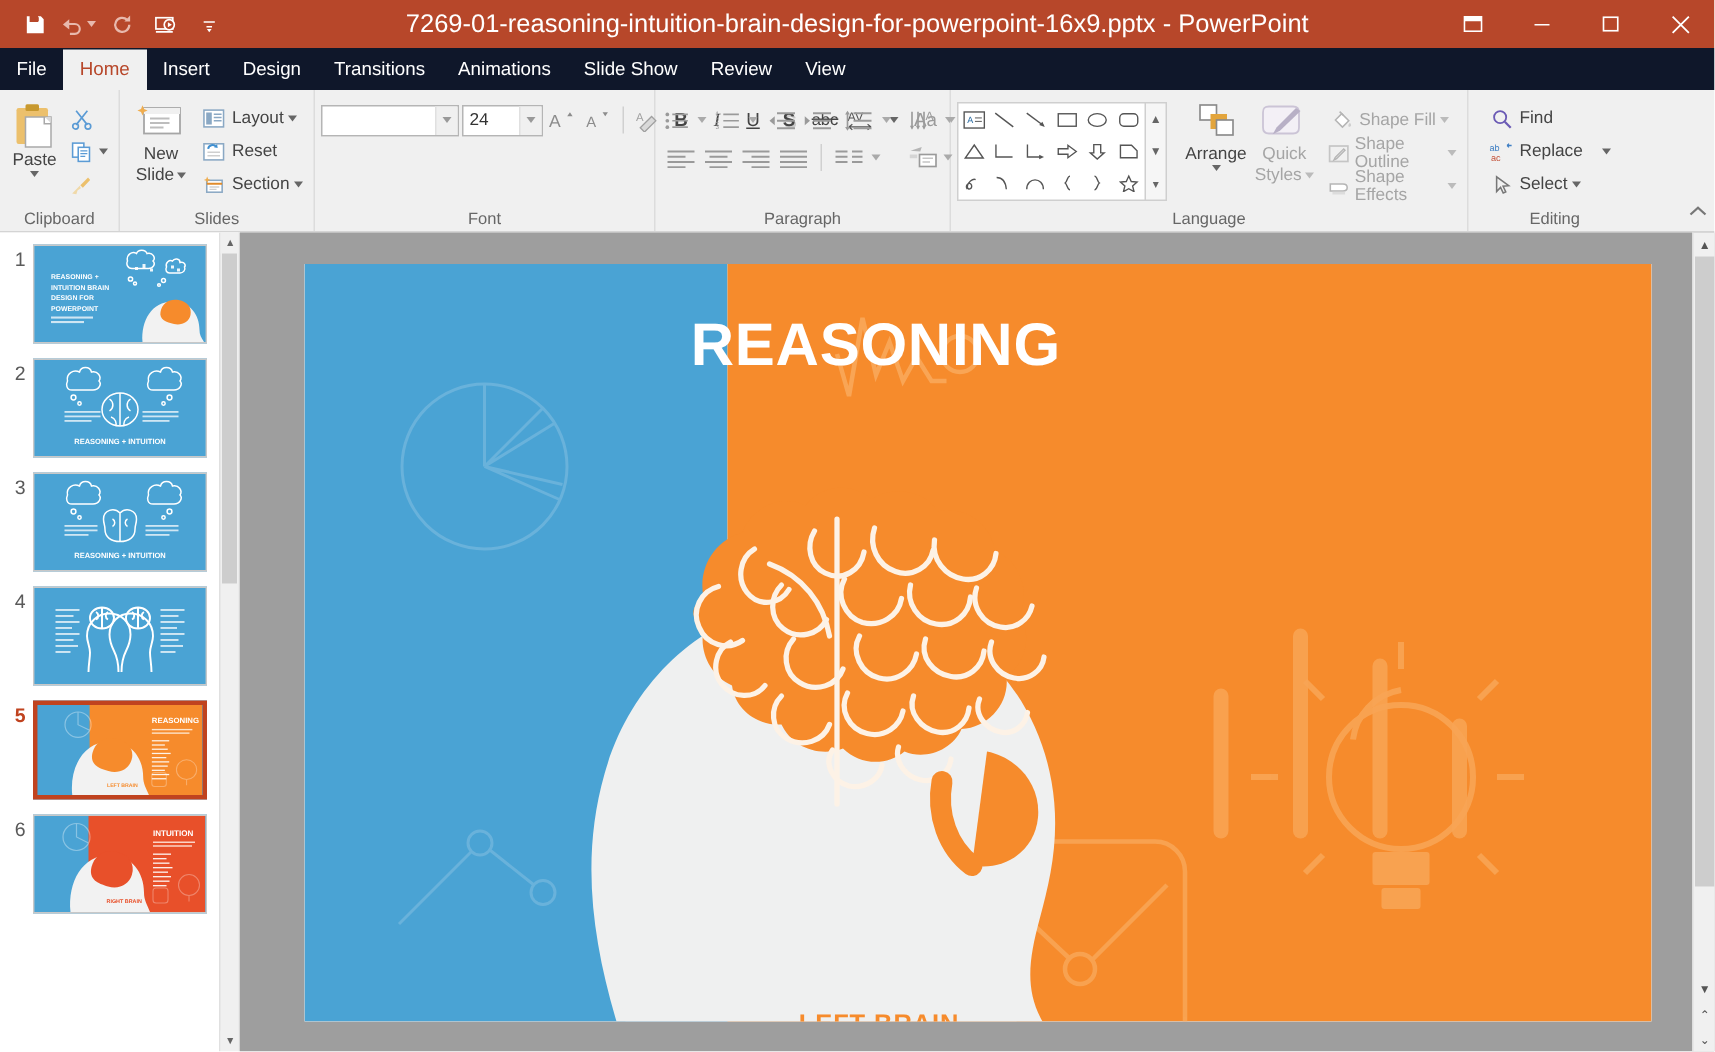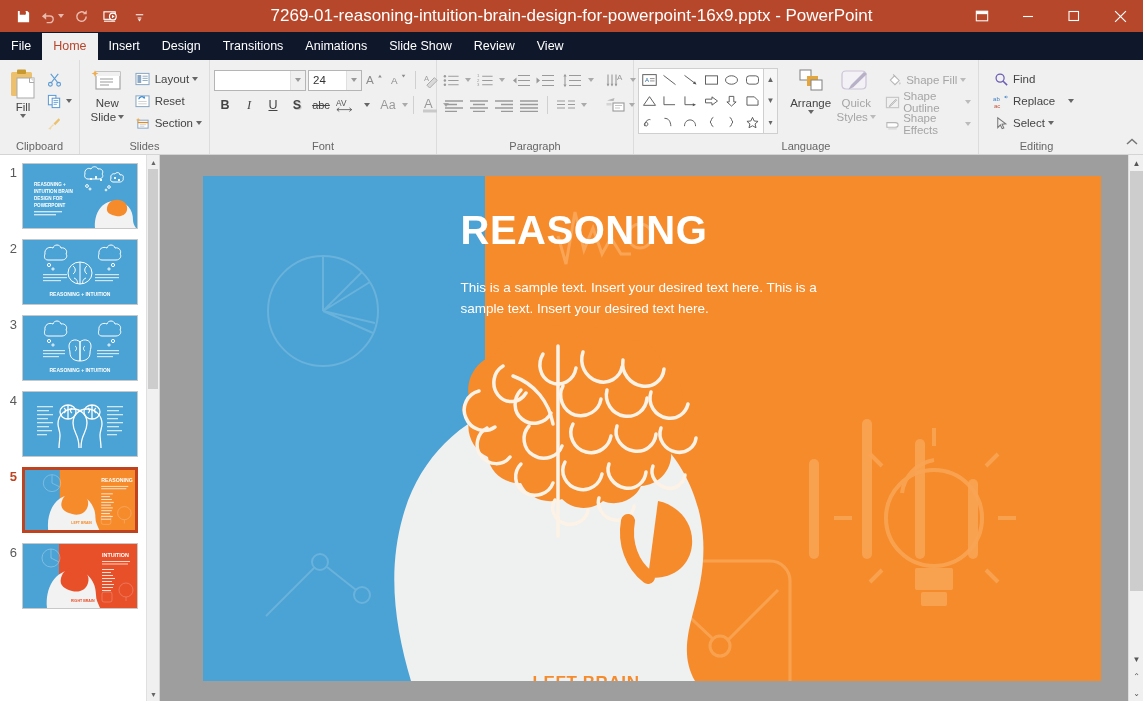--- a/index.html
+++ b/index.html
@@ -197,21 +197,21 @@
   <div class="group" style="width:80px">
     <div class="group-body">
       <div class="bigbtn" style="width:42px">
         <svg width="30" height="32" viewBox="0 0 30 32">
             <rect x="3" y="4" width="21" height="24" rx="1.5" fill="#ecc06c"></rect>
             <rect x="9" y="1.5" width="9" height="4.5" rx="1" fill="#c8992f"></rect>
             <rect x="9" y="10" width="17" height="20" fill="#fff" stroke="#a9a9a9" stroke-width="1"></rect>
             <path d="M22 10h-0.1l4 4v-4z" fill="#d9d9d9"></path>
             <path d="M21.5 10v4.5H26" fill="none" stroke="#a9a9a9" stroke-width="1"></path>
           </svg>
-        <span class="lbl">Fill</span>
+        <span class="lbl">Paste</span>
         <span class="caret"></span>
       </div>
       <div style="display:flex;flex-direction:column;padding-top:2px">
         <div class="smbtn">
           <span class="icobox">
             <svg width="15" height="15" viewBox="0 0 16 16">
                 <path d="M4 2l8 10M12 2L4 12" stroke="#5b9bd5" stroke-width="1.2" fill="none"></path>
                 <circle cx="3.6" cy="13" r="2" fill="none" stroke="#5b9bd5" stroke-width="1.2"></circle>
                 <circle cx="12.4" cy="13" r="2" fill="none" stroke="#5b9bd5" stroke-width="1.2"></circle>
               </svg>
@@ -289,21 +289,21 @@
           </span>
           <span>Section</span>
           <span class="caret"></span>
         </div>
       </div>
     </div>
     <div class="group-label">Slides</div>
   </div>
 
   <div class="group" style="width:227px">
-    <div class="group-body" style="flex-direction:column;padding-top:6px">
+    <div class="group-body" style="flex-direction:row;padding-top:6px">
       <div class="fontrow">
         <div class="combo" style="width:92px">
           <span></span>
           <span class="arrow">
               <span class="caret" style="border-top-color:#999"></span>
             </span>
         </div>
         <div class="combo" style="width:54px">
           <span>24</span>
           <span class="arrow">
@@ -934,21 +934,20 @@
           <path d="M450 290c-4 10 4 20 14 22 9 2 17-5 18-13"></path>
           <path d="M352 324c-6 9 0 21 11 24 11 2 21-5 22-14"></path>
           <path d="M396 322c-3 10 5 20 15 22 10 2 19-5 20-14"></path>
           <path d="M355 170v190M310 200c22 8 36 26 40 48"></path>
         </g>
         <path d="M455 325c20 4 36 22 34 44-2 22-22 36-44 32" fill="#f68b2c"></path>
         <path d="M425 345c-4 22 4 44 20 56" fill="none" stroke="#f68b2c" stroke-width="14" stroke-linecap="round"></path>
       </svg>
 
       <div class="slide-title">REASONING</div>
-      <div class="slide-body">This is a sample text. Insert your desired text  here. This is a sample text. Insert your desired text here.</div>
       <div class="leftbrain">LEFT BRAIN</div>
     </div>
 
     <div id="vscroll">
       <div class="ar" style="top:0">▲</div>
       <div class="bar"></div>
       <div class="ar" style="bottom:34px">▼</div>
       <div class="ar" style="bottom:17px">⌃</div>
       <div class="ar" style="bottom:0">⌄</div>
     </div>

